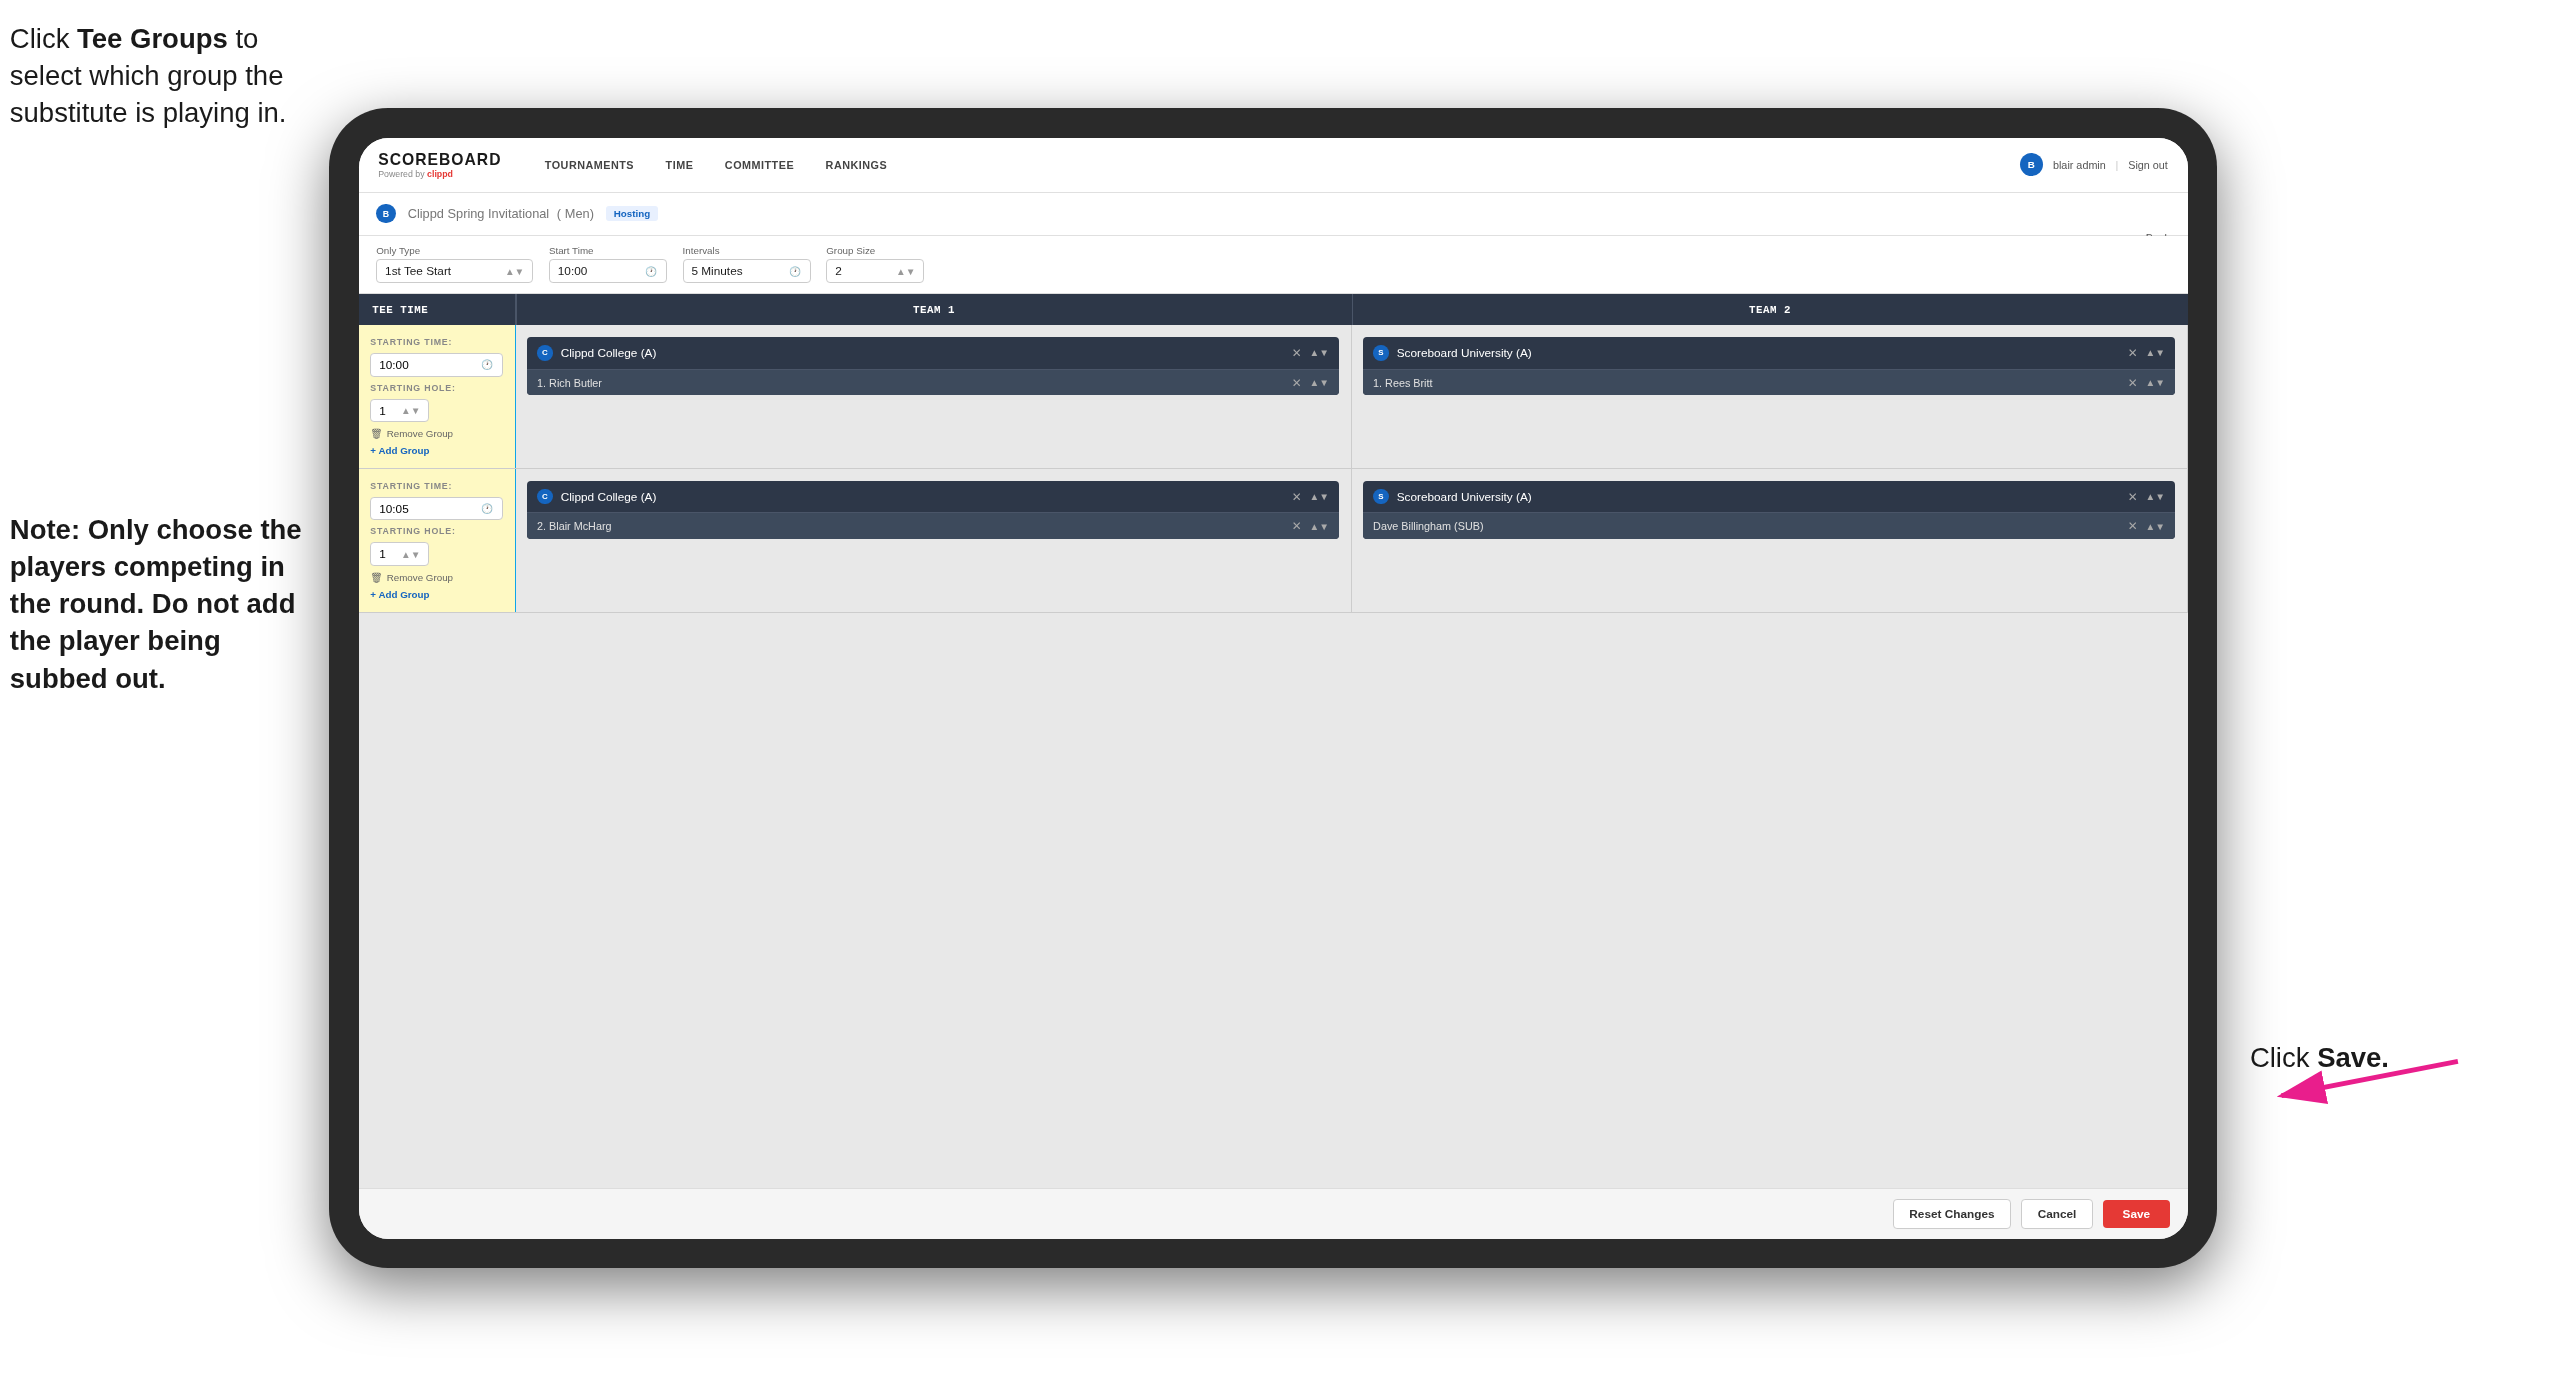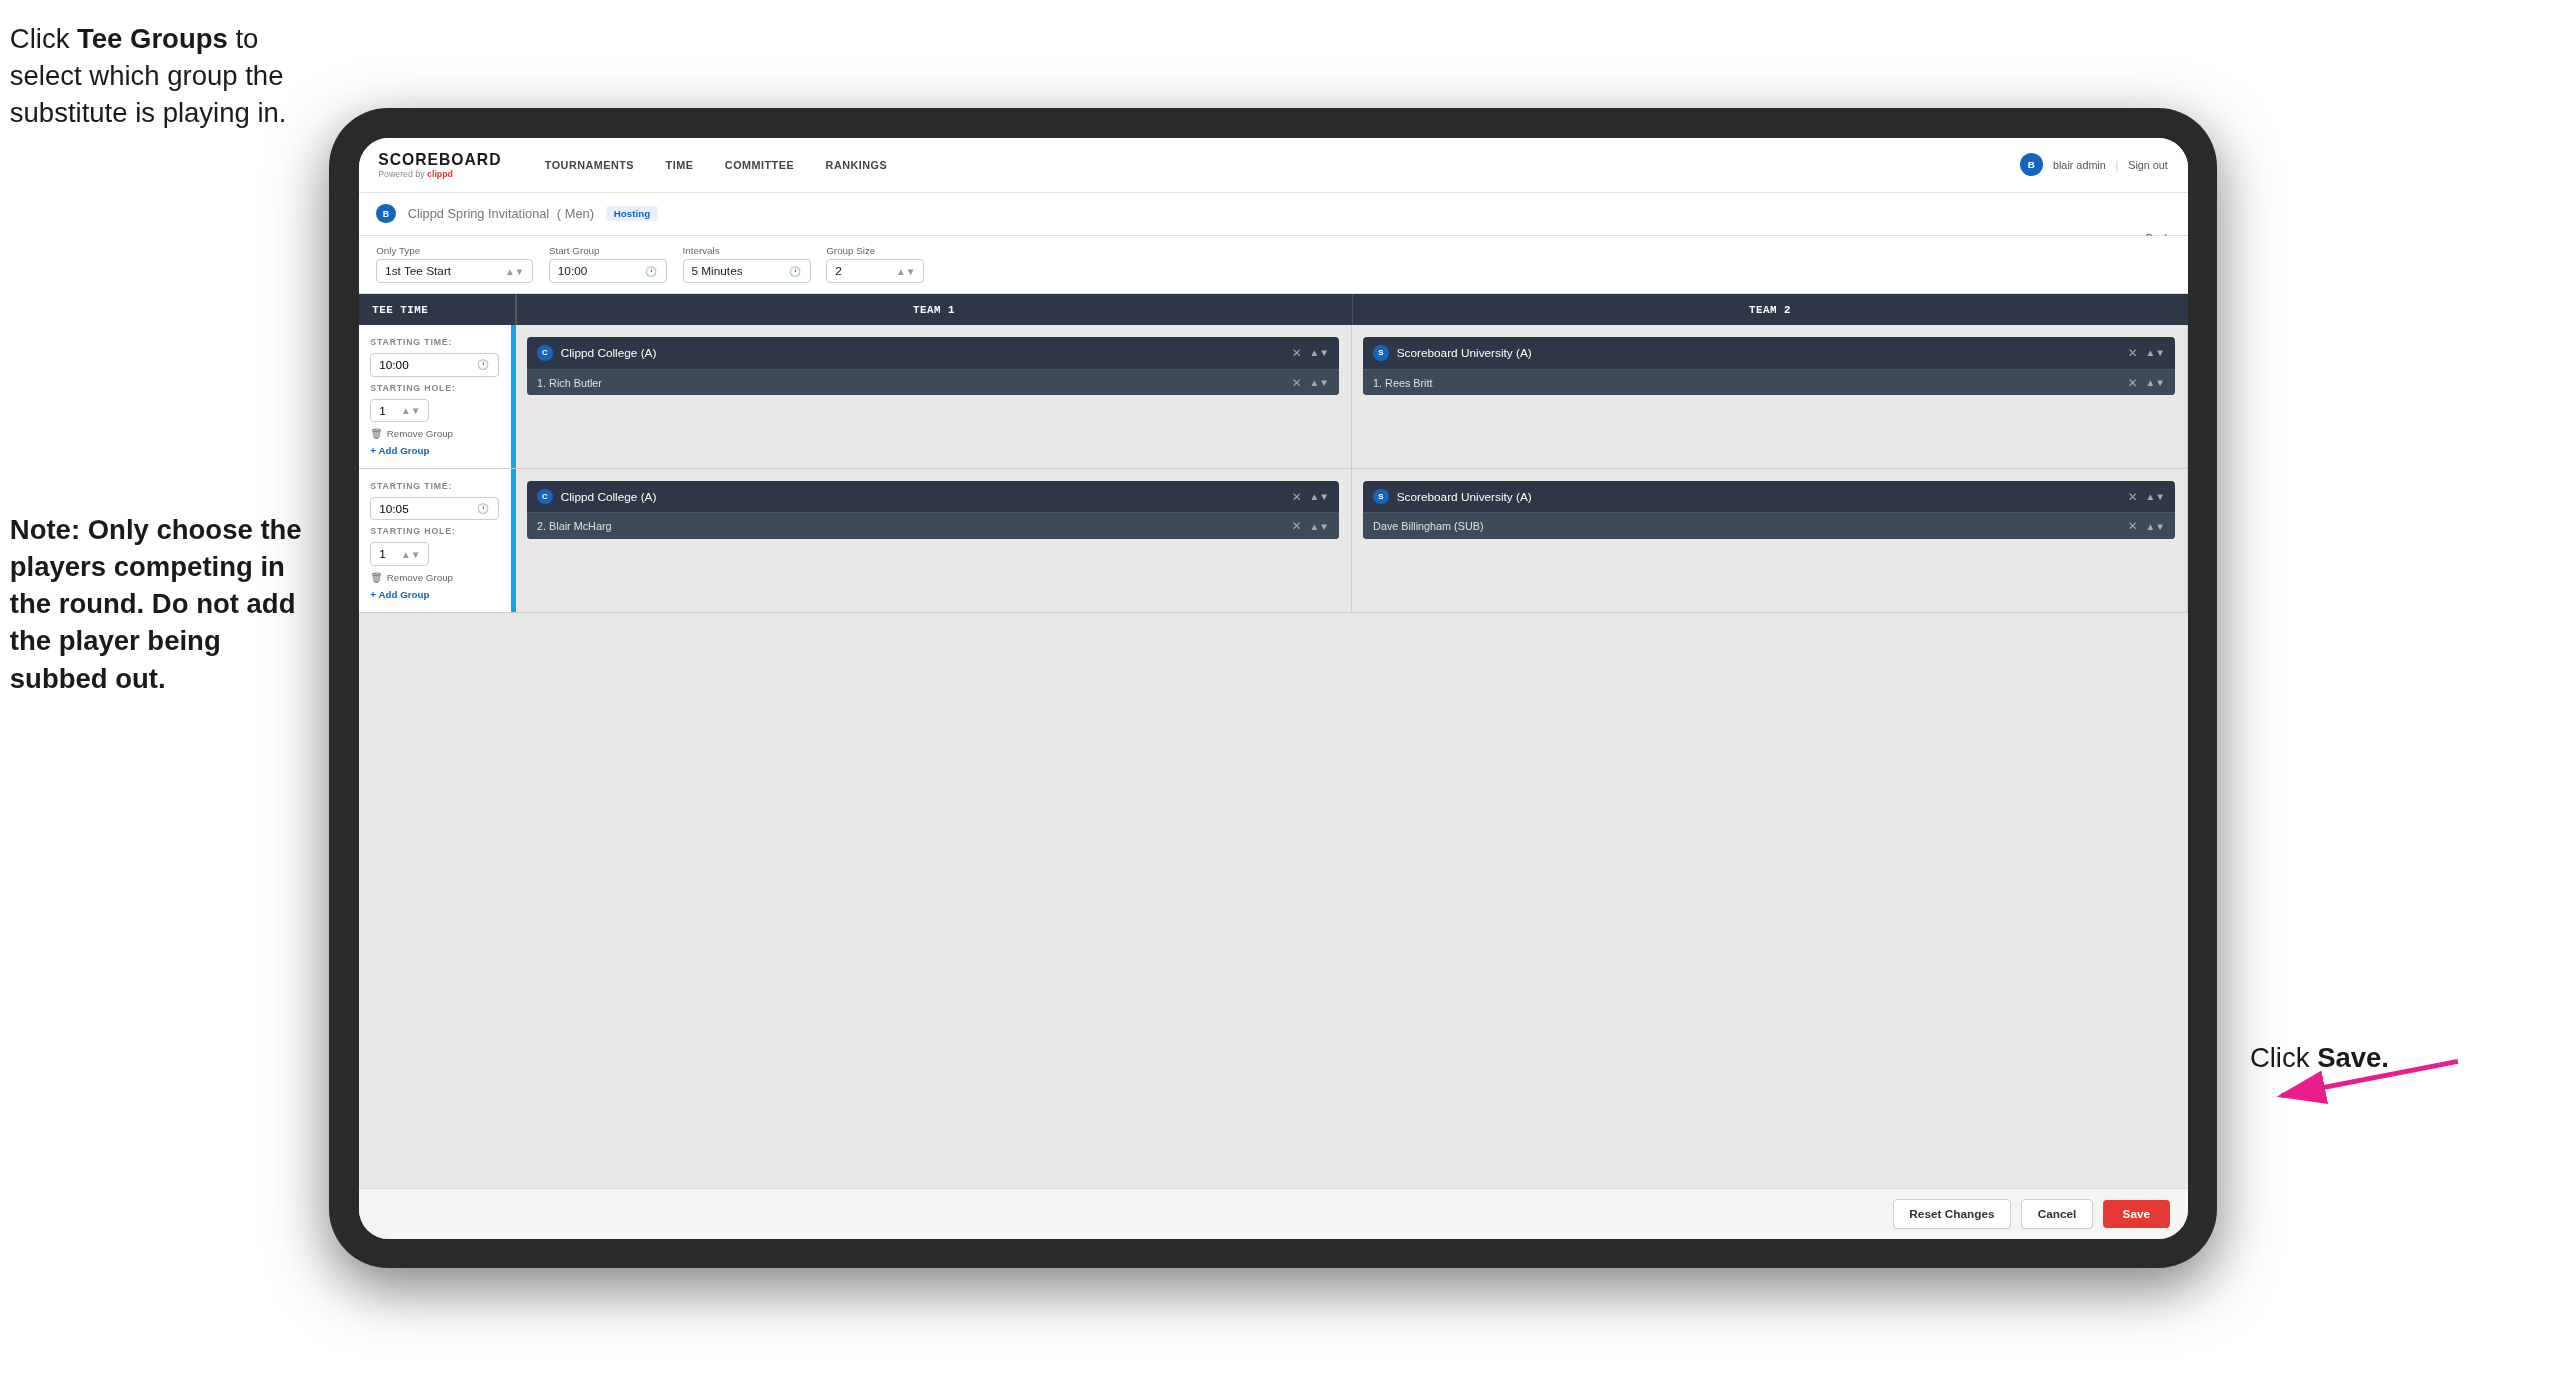--- a/index.html
+++ b/index.html
@@ -256,26 +256,26 @@
 
     
     .tee-group-row {
       display: grid;
       grid-template-columns: 157px 1fr 1fr;
       border-bottom: 1px solid #ccc;
       background: #e8e8e8;
       min-height: 118px;
     }
     .tee-time-cell {
-      background: #ffffff;
+      background: #fef9c3;
       padding: 11.8px;
       display: flex;
       flex-direction: column;
       gap: 5.9px;
-      border-right: 5px solid #0ea5e9;
+      border-right: 1px solid #0ea5e9;
     }
     .tee-time-label {
       font-size: 8.8px;
       font-weight: 700;
       color: #888;
       letter-spacing: 0.8px;
       text-transform: uppercase;
     }
     .tee-time-input {
       border: 1px solid #ccc;
@@ -504,21 +504,21 @@
 
     <div class="settings-bar">
       <div class="settings-field">
         <span class="settings-label">Only Type</span>
         <div class="settings-input field-start-type">
           <span>1st Tee Start</span>
           <span class="arrow">▲▼</span>
         </div>
       </div>
       <div class="settings-field">
-        <span class="settings-label">Start Group</span>
+        <span class="settings-label">Start Time</span>
         <div class="settings-input field-start-time">
           <span>10:00</span>
           <span class="arrow">🕐</span>
         </div>
       </div>
       <div class="settings-field">
         <span class="settings-label">Intervals</span>
         <div class="settings-input field-intervals">
           <span>5 Minutes</span>
           <span class="arrow">🕐</span>

